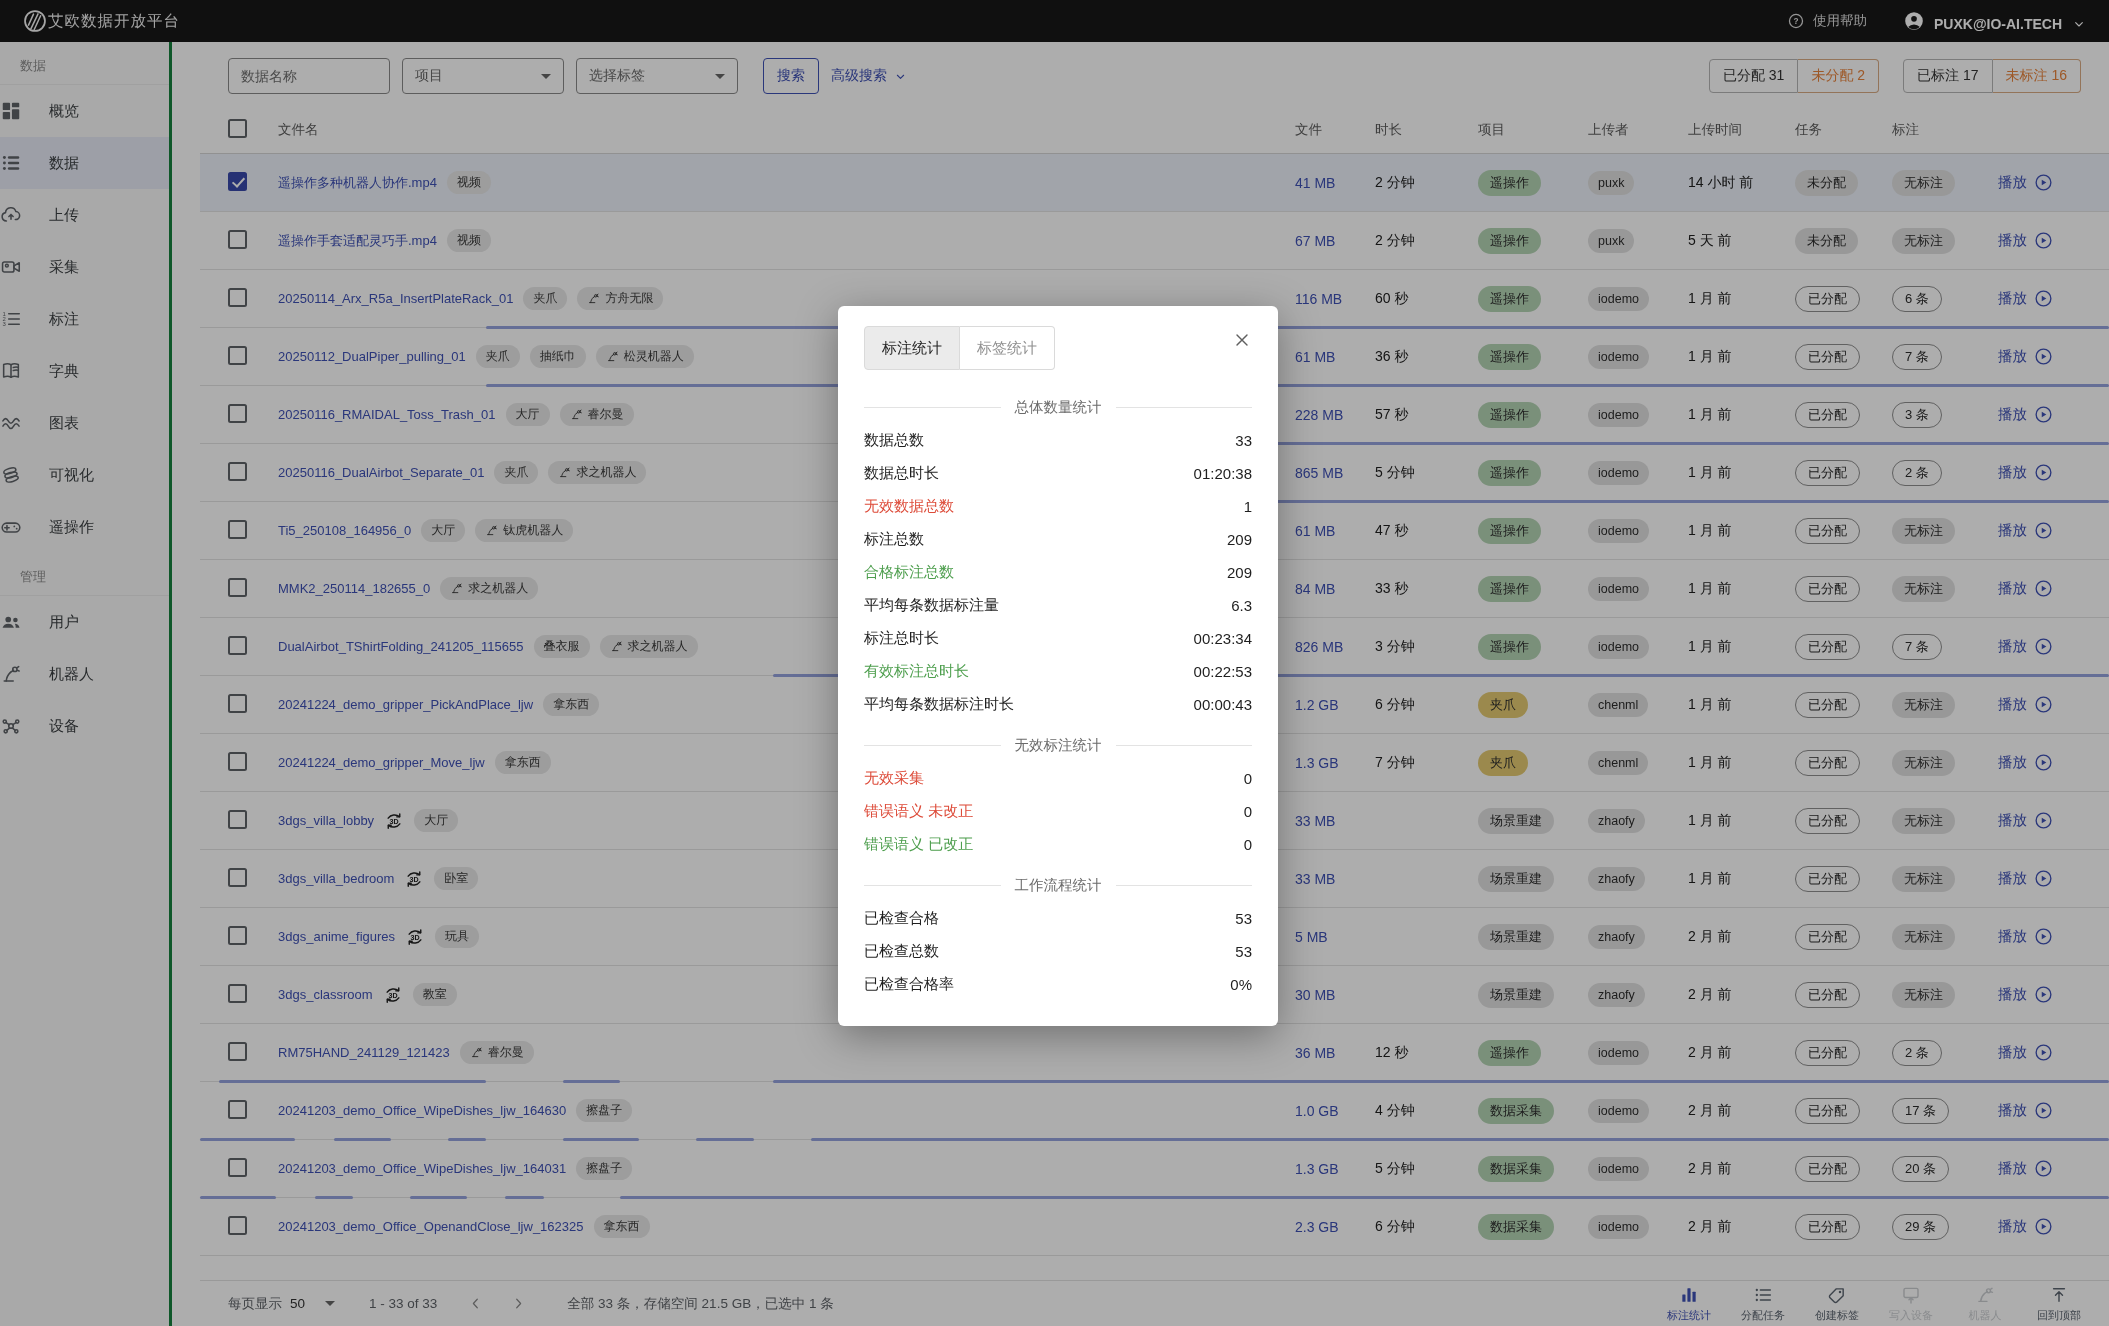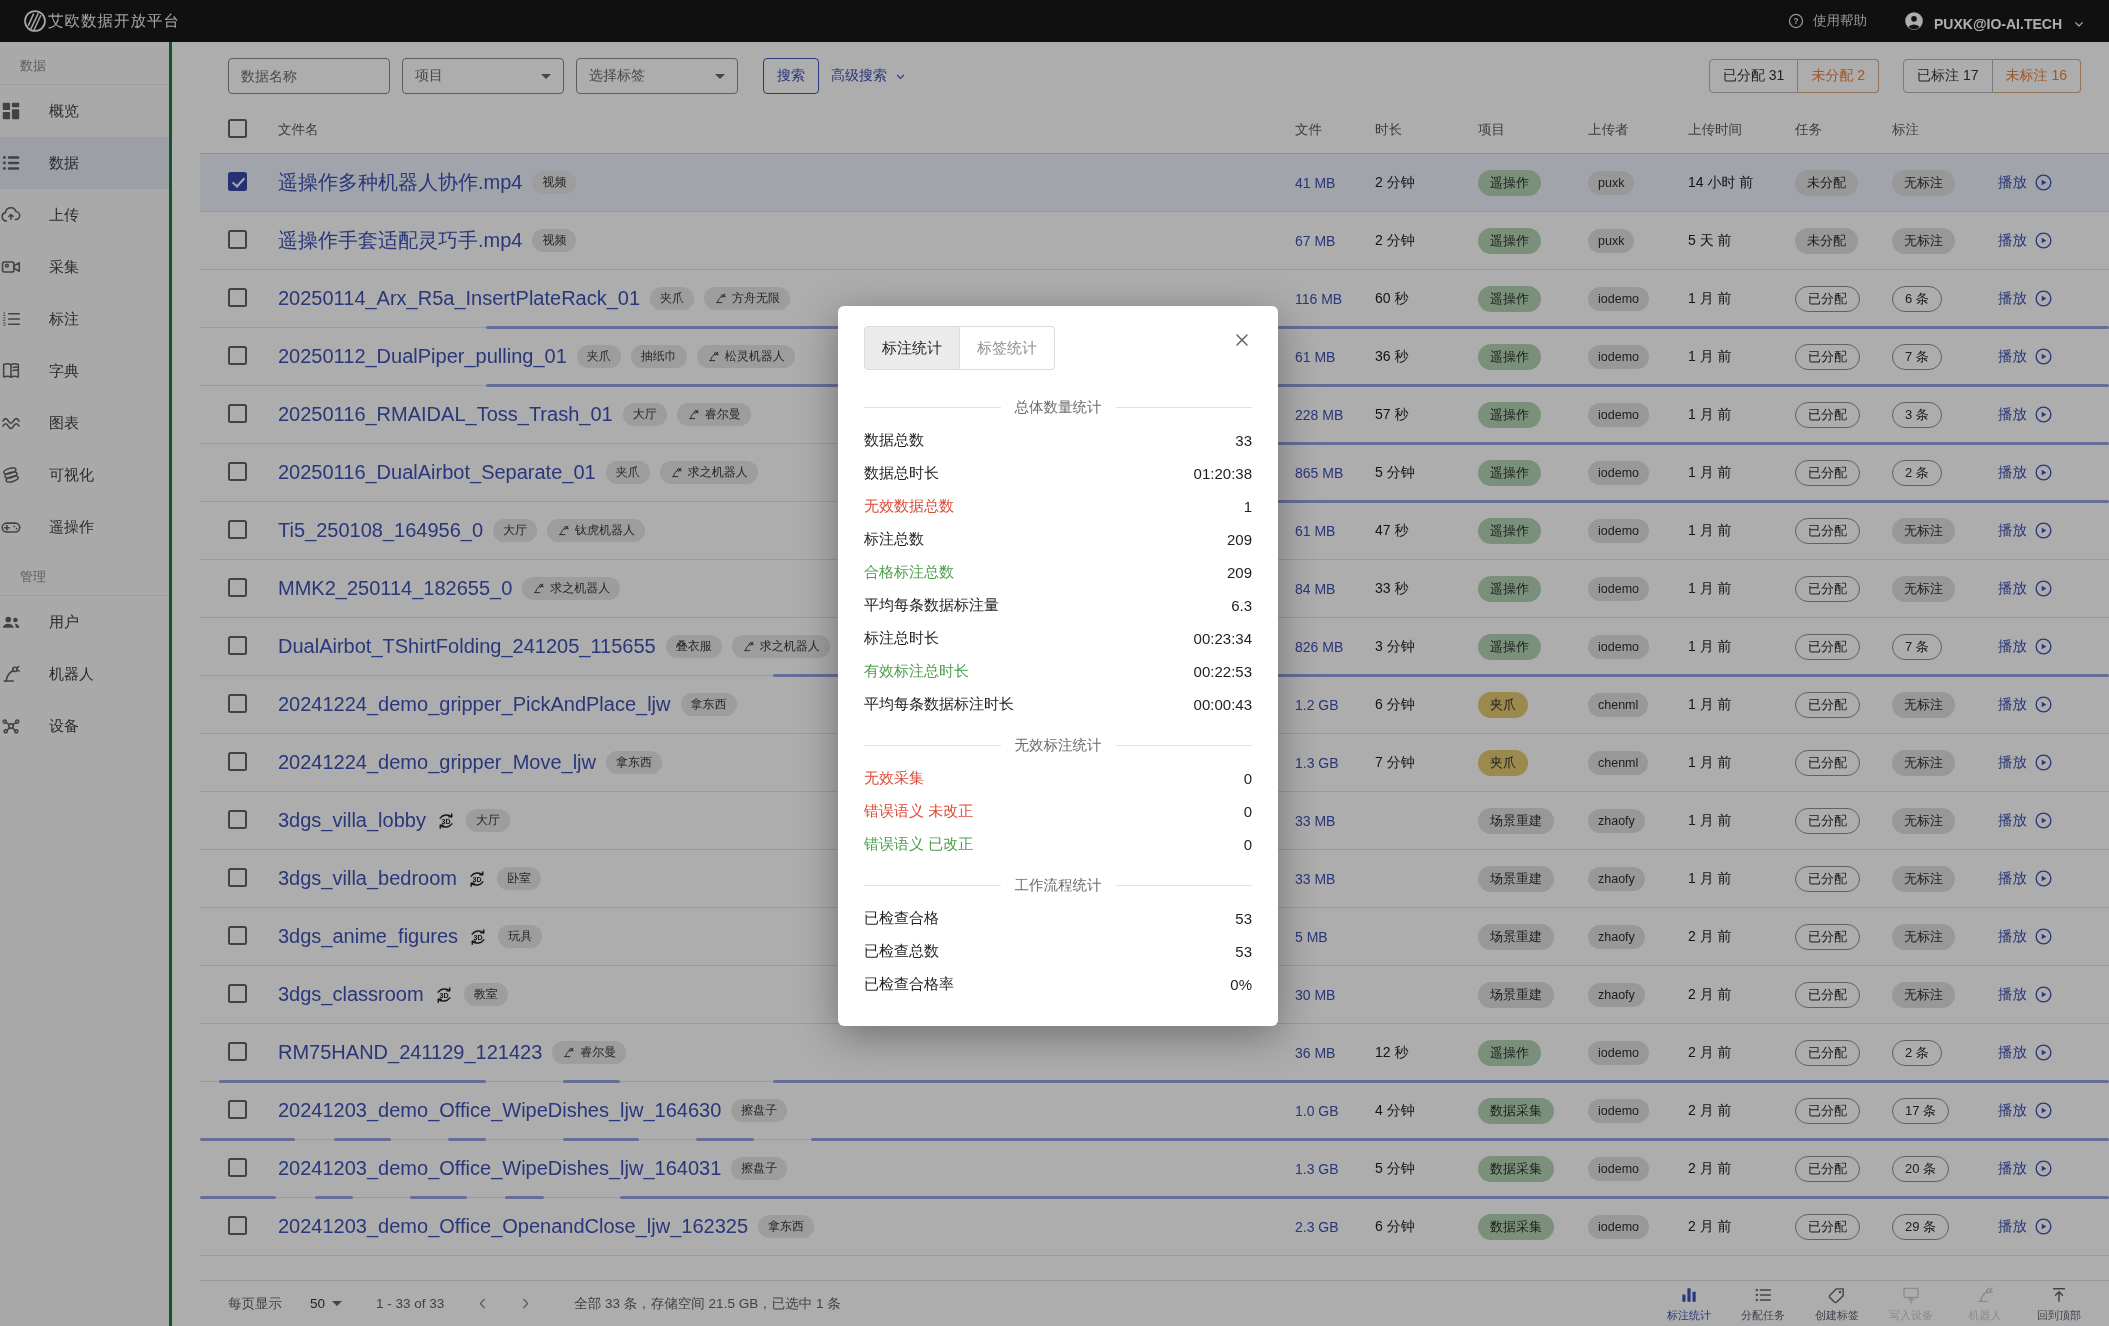--- a/index.html
+++ b/index.html
@@ -53,40 +53,40 @@
      align-items:center}
   .thead{height:48px;border-bottom:1px solid #d6d6d6;color:#5d5d5d;font-size:13.5px}
   .row{height:58px;border-bottom:1px solid #e4e4e4;position:relative;font-size:14px}
   .row.selected{background:#edf2fb}
   .cb{width:19px;height:19px;border:2px solid #5f6368;border-radius:2.5px;display:inline-block;
       position:relative;background:transparent;cursor:pointer}
   .cb.checked{background:#3949ab;border-color:#3949ab}
   .cb.checked::after{content:"";position:absolute;left:5px;top:1px;width:5px;height:10px;
       border:solid #fff;border-width:0 2.4px 2.4px 0;transform:rotate(42deg)}
   .c-name{display:flex;align-items:center;gap:10px;overflow:hidden;white-space:nowrap;padding-right:14px}
-  .file-link{color:var(--accent);cursor:pointer;text-decoration:none;font-size:20px}
+  .file-link{color:var(--accent);cursor:pointer;text-decoration:none;font-size:13px}
   .tag{display:inline-flex;align-items:center;gap:5px;height:23px;padding:0 10px;border-radius:12px;
        background:#e7e7e7;color:#3a3a3a;font-size:12px;flex:none}
   .tag .icon{color:#3a3a3a}
   .c-size{color:var(--accent);cursor:pointer}
   .pill{display:inline-flex;align-items:center;height:26px;padding:0 12px;border-radius:13px;
         font-size:13px;color:#2d2d2d;white-space:nowrap}
   .pill.green{background:var(--pill-green)}
   .pill.yellow{background:var(--pill-yellow)}
   .pill.grey{background:var(--pill-grey)}
   .pill.outline{border:1px solid #8f8f8f;background:transparent}
   .pill.small{height:24px;font-size:12.5px;padding:0 10px}
   .play{color:var(--accent);display:inline-flex;align-items:center;gap:7px;font-size:14.5px;cursor:pointer}
   .prog{position:absolute;left:0;right:0;bottom:-2px;height:3px;pointer-events:none}
   .prog i{position:absolute;top:0;height:3px;background:var(--progress);border-radius:2px;display:block}
   
   .footbar{position:absolute;bottom:0;left:0;right:0;height:46px;background:#fff;
            border-top:1px solid #e2e2e2;display:flex;align-items:center;padding:0 28px;
            font-size:13.5px;color:#5f6368;z-index:2}
-  .per-page{display:flex;align-items:center;gap:7px;margin-left:28px;color:#333;cursor:pointer}
+  .per-page{display:flex;align-items:center;gap:20px;margin-left:8px;color:#333;cursor:pointer}
   .range{margin-left:34px}
   .pager{display:flex;gap:26px;margin-left:30px;color:#8a8a8a}
   .pager .icon{cursor:pointer}
   .summary{margin-left:40px}
   .tools{margin-left:auto;display:flex;gap:30px}
   .tool{display:flex;flex-direction:column;align-items:center;gap:3px;font-size:11px;
         color:#5c6570;cursor:pointer;min-width:44px}
   .tool.active{color:var(--accent)}
   .tool.disabled{opacity:.32}
   

